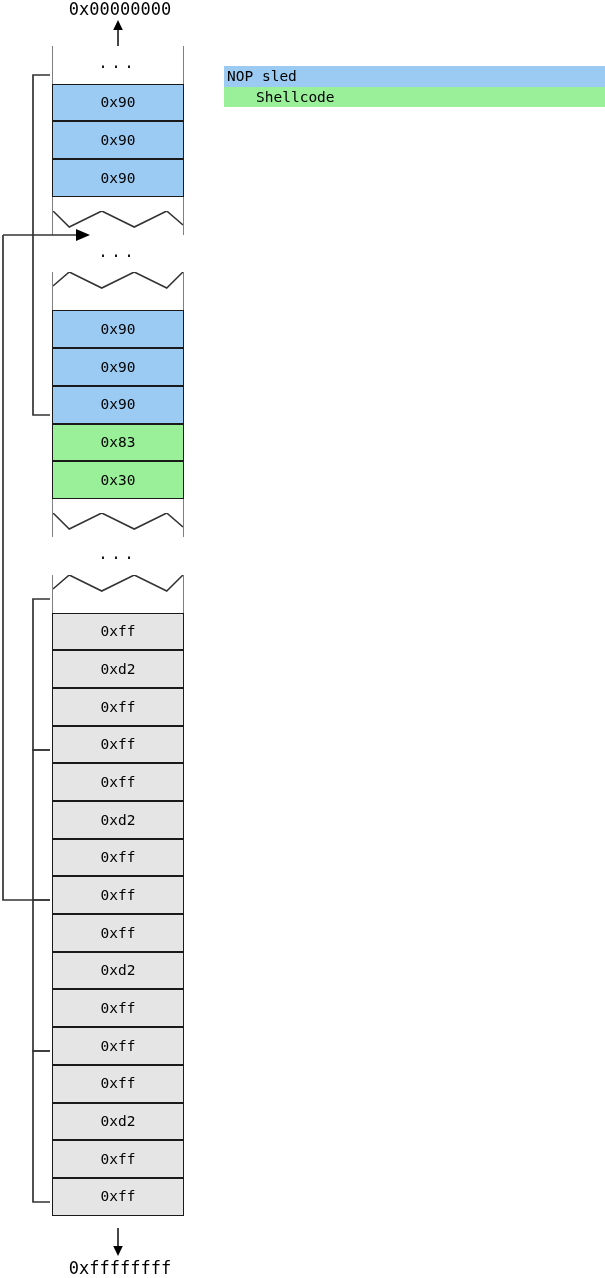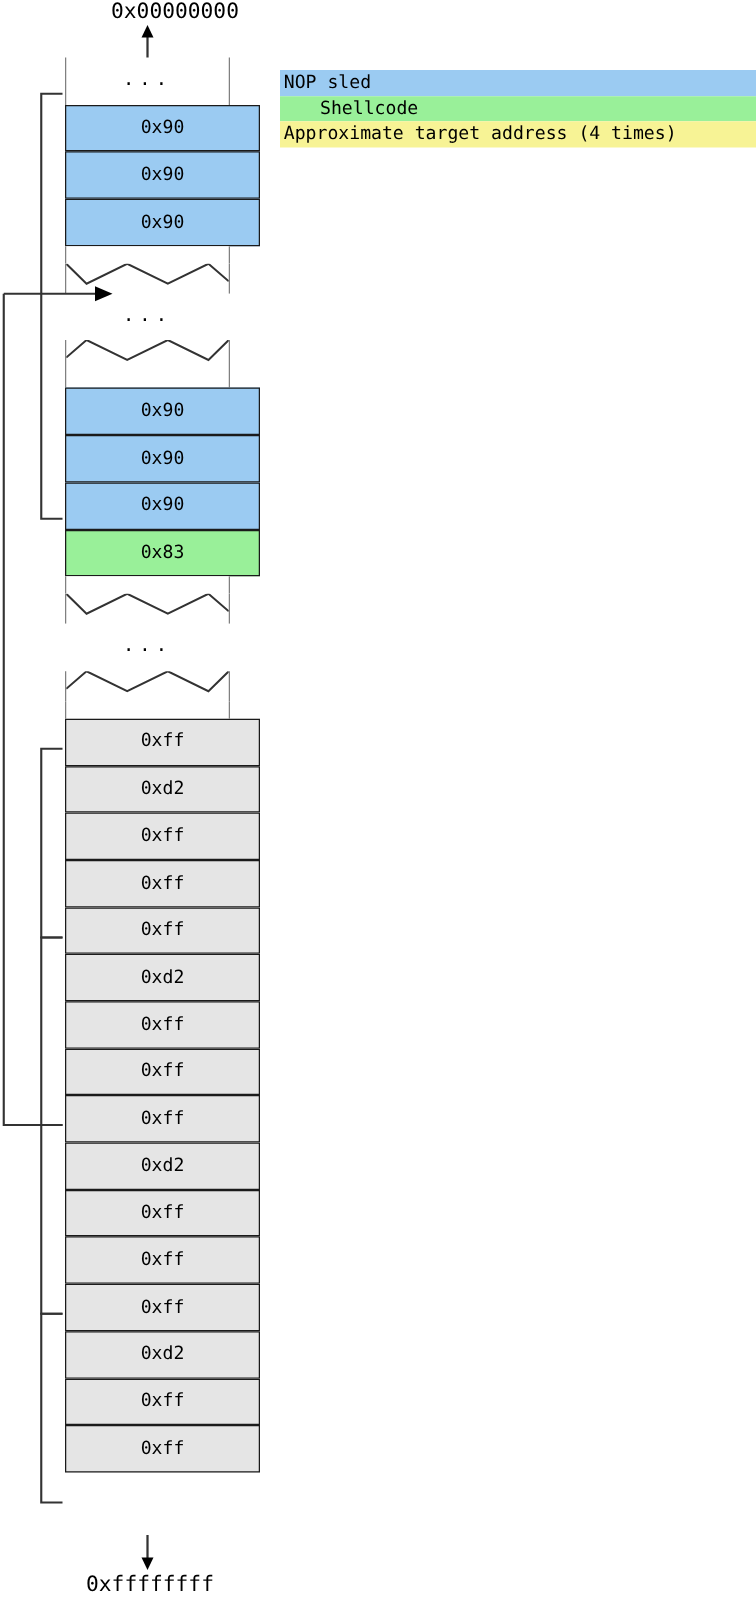--- a/index.html
+++ b/index.html
@@ -6,38 +6,38 @@
   body{
     width:605px;height:1278px;position:relative;overflow:hidden;
     font-family:"DejaVu Sans Mono","Liberation Mono",monospace;
     color:#000000;
   }
   
   .addr-label{
     position:absolute;left:0;width:240px;text-align:center;
     font-size:17px;letter-spacing:0px;white-space:nowrap;
   }
-  #addr-top{top:-1px;margin-left:20px;}
+  #addr-top{top:-1px;}
   #addr-bottom{top:1258px;}
 
   
   #memory-column{
     position:absolute;left:52px;top:46px;width:132px;
   }
   .mem-cell{
     position:relative;box-sizing:border-box;
     width:132px;height:37.7px;
     border-left:1.6px solid #808080;
     border-right:1.6px solid #808080;
     display:flex;align-items:center;justify-content:center;
     font-size:14.5px;line-height:1;
   }
   .mem-cell.filled{
     border:1.3px solid #1a1a1a;
-    width:156px;
+    width:132px;
   }
   .mem-cell.nop{background:#9BCBF2;}
   .mem-cell.shell{background:#99F099;text-align:right;}
   .mem-cell.addr{background:#e5e5e5;}
   .mem-cell.ellipsis{
     background:#ffffff;letter-spacing:4px;font-size:15px;
     padding-bottom:3px;
   }
   .mem-cell.gap{background:#ffffff;height:14px;}
   .mem-cell.zig{
@@ -47,21 +47,21 @@
 
   
   .v-arrow{position:absolute;}
   .v-arrow svg{display:block;}
 
   
   #left-annotations{position:absolute;left:0;top:0;width:200px;height:1278px;}
   #left-annotations svg{display:block;}
 
   
-  #legend{position:absolute;left:224px;top:56px;width:381px;}
+  #legend{position:absolute;left:224px;top:66px;width:381px;}
   .legend-row{
     box-sizing:border-box;height:20.5px;
     display:flex;align-items:center;
     padding-left:3px;font-size:14.5px;line-height:1;white-space:nowrap;
   }
   .legend-row.nop{background:#9BCBF2;}
   .legend-row.shell{background:#99F099;padding-left:32px;}
   .legend-row.addr{background:#F7F395;}
 </style>
 </head>
@@ -97,20 +97,21 @@
     <svg viewBox="0 0 132 24" preserveAspectRatio="none">
       <polyline points="0,14 16.5,0 49.5,16 82.5,0 115.5,16 132,0" fill="none" stroke="#333333" stroke-width="1.6"></polyline>
     </svg>
   </div>
   <div class="mem-cell gap"></div>
 
   <div class="mem-cell filled nop">0x90</div>
   <div class="mem-cell filled nop">0x90</div>
   <div class="mem-cell filled nop">0x90</div>
   <div class="mem-cell filled shell">0x83</div>
+  <div class="mem-cell filled shell">0x30</div>
 
   <div class="mem-cell gap"></div>
   <div class="mem-cell zig">
     <svg viewBox="0 0 132 24" preserveAspectRatio="none">
       <polyline points="0,0 16.5,16 49.5,0 82.5,16 115.5,0 132,14" fill="none" stroke="#333333" stroke-width="1.6"></polyline>
     </svg>
   </div>
 
   <div class="mem-cell ellipsis" style="border-left:none;border-right:none;">...</div>
 
@@ -171,16 +172,13 @@
   </svg>
 </div>
 
 <div id="legend">
   <div class="legend-row nop">
     <span>NOP sled</span>
   </div>
   <div class="legend-row shell">
     <span>Shellcode</span>
   </div>
-  <div class="legend-row addr">
-    <span>Approximate target address (4 times)</span>
-  </div>
 </div>
 
 </body></html>

